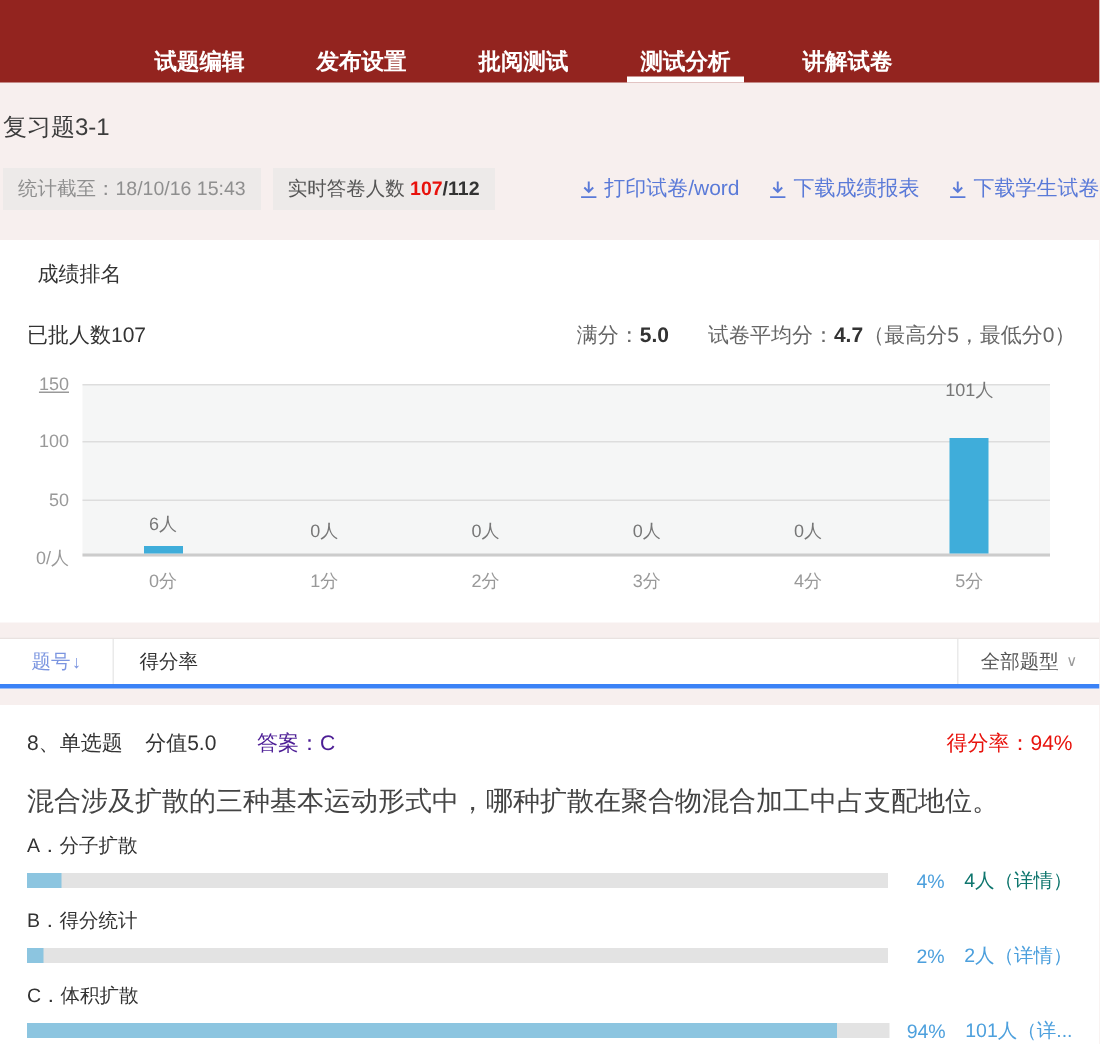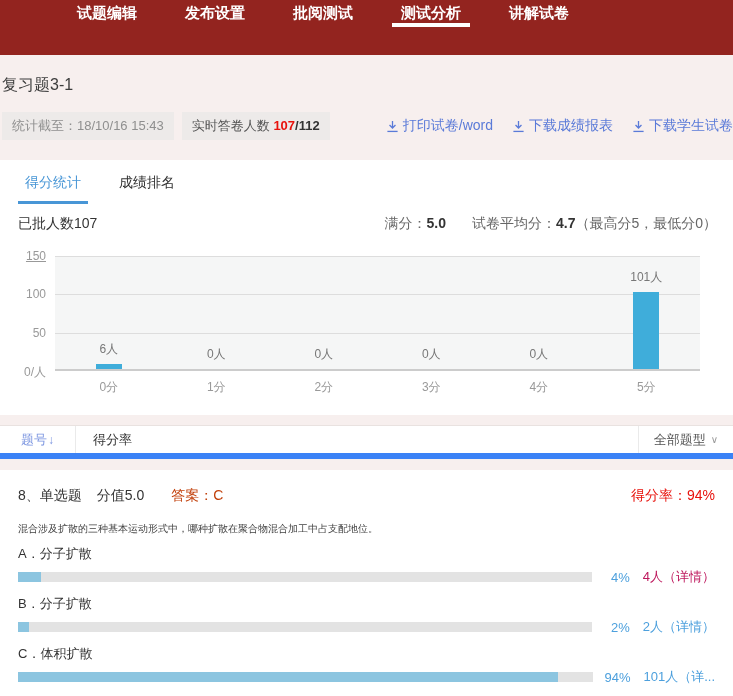--- a/index.html
+++ b/index.html
@@ -2,21 +2,21 @@
 <html><head>
 <meta charset="utf-8">
 <style>
   * { margin:0; padding:0; box-sizing:border-box; }
   html,body { width:733px; height:696px; }
   body {
     font-family:"Liberation Sans","DejaVu Sans",sans-serif;
     background:#f7efee; overflow:hidden; font-size:14px; color:#333;
   }
   
-  .topnav { height:55px; background:#93241f; display:flex; align-items:flex-start; padding-left:68px; }
+  .topnav { height:55px; background:#93241f; display:flex; align-items:flex-end; padding-left:94px; }
   .nav-tab {
     color:#fff; font-size:15px; font-weight:bold; display:flex; align-items:center;
     padding:4px 9px 0 9px; margin-right:30px; border-bottom:4px solid transparent; cursor:pointer;
   }
   .nav-tab.active { border-bottom-color:#ffffff; }
   
   .page-header { padding:20px 0 0 2px; }
   .page-title { font-size:16px; font-weight:normal; color:#3c3c3c; }
   .stats-row { display:flex; align-items:center; margin-top:16px; }
   .stat-box { background:#edeae9; font-size:13px; padding:5px 10px; margin-right:8px; white-space:nowrap; }
@@ -39,33 +39,33 @@
   .summary-gap { display:inline-block; width:26px; }
   
   .chart { position:relative; height:158px; margin-top:13px; font-size:12px; }
   .plot { position:absolute; left:55px; right:33px; top:10px; height:115px; background:#f5f6f6; border-bottom:2px solid #cccccc; }
   .gridline { position:absolute; left:0; right:0; height:1px; background:#dddddd; }
   .ytick { position:absolute; left:0; width:46px; text-align:right; color:#999; }
   .bar { position:absolute; bottom:0; width:26px; }
   .bar-label { position:absolute; transform:translateX(-50%); color:#777; white-space:nowrap; }
   .xlabel { position:absolute; top:123px; transform:translateX(-50%); color:#999; white-space:nowrap; }
   
-  .filter-bar { margin-top:10px; background:#fff; border-top:1px solid #e9e2e0; border-bottom:6px solid #3b82f6; height:34px; display:flex; align-items:stretch; font-size:13px; }
+  .filter-bar { margin-top:10px; background:#fff; border-top:1px solid #e9e2e0; border-bottom:3px solid #3b82f6; height:34px; display:flex; align-items:stretch; font-size:13px; }
   .sort-cell { width:76px; border-right:1px solid #eaeaea; display:flex; align-items:center; justify-content:center; color:#7b95e0; cursor:pointer; }
   .sort-arrow { font-size:12px; margin-left:1px; }
   .col-cell { flex:1; display:flex; align-items:center; padding-left:17px; color:#333; }
   .type-cell { border-left:1px solid #eaeaea; width:95px; display:flex; align-items:center; justify-content:center; color:#555; cursor:pointer; }
   .chev { color:#999; font-size:10px; margin-left:5px; }
   
   .question-panel { margin-top:11px; height:229px; padding:17px 18px 0 18px; overflow:hidden; }
   .q-head { display:flex; align-items:center; font-size:14px; }
   .q-score { margin-left:15px; }
-  .q-answer { margin-left:27px; color:#c2410c; }
+  .q-answer { margin-left:27px; color:#4c1d95; }
   .q-rate { margin-left:auto; color:#e8120c; }
-  .q-text { font-size:10px; color:#444; margin-top:17px; }
+  .q-text { font-size:18px; color:#444; margin-top:17px; }
   .option { margin-top:9px; }
   .opt-label { font-size:13px; color:#333; }
   .opt-bar-row { display:flex; align-items:center; margin-top:5px; }
   .opt-track { width:575px; height:10px; background:#e3e3e3; }
   .opt-fill { height:100%; }
   .opt-pct { width:32px; text-align:right; font-size:13px; margin-left:6px; }
   .opt-detail { font-size:13px; margin-left:13px; white-space:nowrap; text-decoration:none; cursor:pointer; }
 </style>
 </head>
 <body>
@@ -106,21 +106,20 @@
             <path d="M1.5 12.3h11" stroke="currentColor" stroke-width="1.4"></path>
           </svg>
           <span>下载学生试卷</span>
         </a>
       </span>
   </div>
 </header>
 
 <section class="panel stats-panel">
   <div class="panel-tabs">
-    <span class="ptab active">得分统计</span>
     <span class="ptab">成绩排名</span>
   </div>
   <div class="summary-row">
     <span>已批人数107</span>
     <span class="summary-right"><span>满分：</span><b>5.0</b><span class="summary-gap"></span><span>试卷平均分：</span><b>4.7</b><span>（最高分5，最低分0）</span></span>
   </div>
   <div class="chart" id="chart">
     <div class="plot" id="plot">
         <div class="gridline" style="top: 76.6667px;"></div>
         <div class="gridline" style="top: 38.3333px;"></div>
@@ -134,21 +133,21 @@
         <div class="bar" style="left: calc(41.6667% - 13px); height: 0px; background: rgb(63, 173, 218);"></div>
         <span class="bar-label" style="left: 41.6667%; bottom: 6px;">0人</span>
         <span class="xlabel" style="left: 41.6667%;">2分</span>
         <div class="bar" style="left: calc(58.3333% - 13px); height: 0px; background: rgb(63, 173, 218);"></div>
         <span class="bar-label" style="left: 58.3333%; bottom: 6px;">0人</span>
         <span class="xlabel" style="left: 58.3333%;">3分</span>
         <div class="bar" style="left: calc(75% - 13px); height: 0px; background: rgb(63, 173, 218);"></div>
         <span class="bar-label" style="left: 75%; bottom: 6px;">0人</span>
         <span class="xlabel" style="left: 75%;">4分</span>
         <div class="bar" style="left: calc(91.6667% - 13px); height: 77px; background: rgb(63, 173, 218);"></div>
-        <span class="bar-label" style="left: 91.6667%; bottom: 83px;">101人</span>
+        <span class="bar-label" style="left: 91.6667%; bottom: 100px;">101人</span>
         <span class="xlabel" style="left: 91.6667%;">5分</span>
       </div>
   <span class="ytick" style="top: 118px;">0/人</span>
       <span class="ytick" style="top: 79.6667px;">50</span>
       <span class="ytick" style="top: 41.3333px;">100</span>
       <span class="ytick" style="top: 3px; text-decoration: underline;">150</span>
     </div>
 </section>
 
 <section class="filter-bar">
@@ -172,25 +171,25 @@
   </div>
   <p class="q-text">混合涉及扩散的三种基本运动形式中，哪种扩散在聚合物混合加工中占支配地位。</p>
   <div id="options">
       <div class="option">
         <div class="opt-label">A．分子扩散</div>
         <div class="opt-bar-row">
           <div class="opt-track">
             <div class="opt-fill" style="width:4%;background:#8cc5e0"></div>
           </div>
           <span class="opt-pct" style="color:#4da0dd">4%</span>
-          <a class="opt-detail" style="color:#be185d">4人（详情）</a>
+          <a class="opt-detail" style="color:#0f766e">4人（详情）</a>
         </div>
       </div>
       <div class="option">
-        <div class="opt-label">B．分子扩散</div>
+        <div class="opt-label">B．得分统计</div>
         <div class="opt-bar-row">
           <div class="opt-track">
             <div class="opt-fill" style="width:2%;background:#8cc5e0"></div>
           </div>
           <span class="opt-pct" style="color:#4da0dd">2%</span>
           <a class="opt-detail" style="color:#4da0dd">2人（详情）</a>
         </div>
       </div>
       <div class="option">
         <div class="opt-label">C．体积扩散</div>

